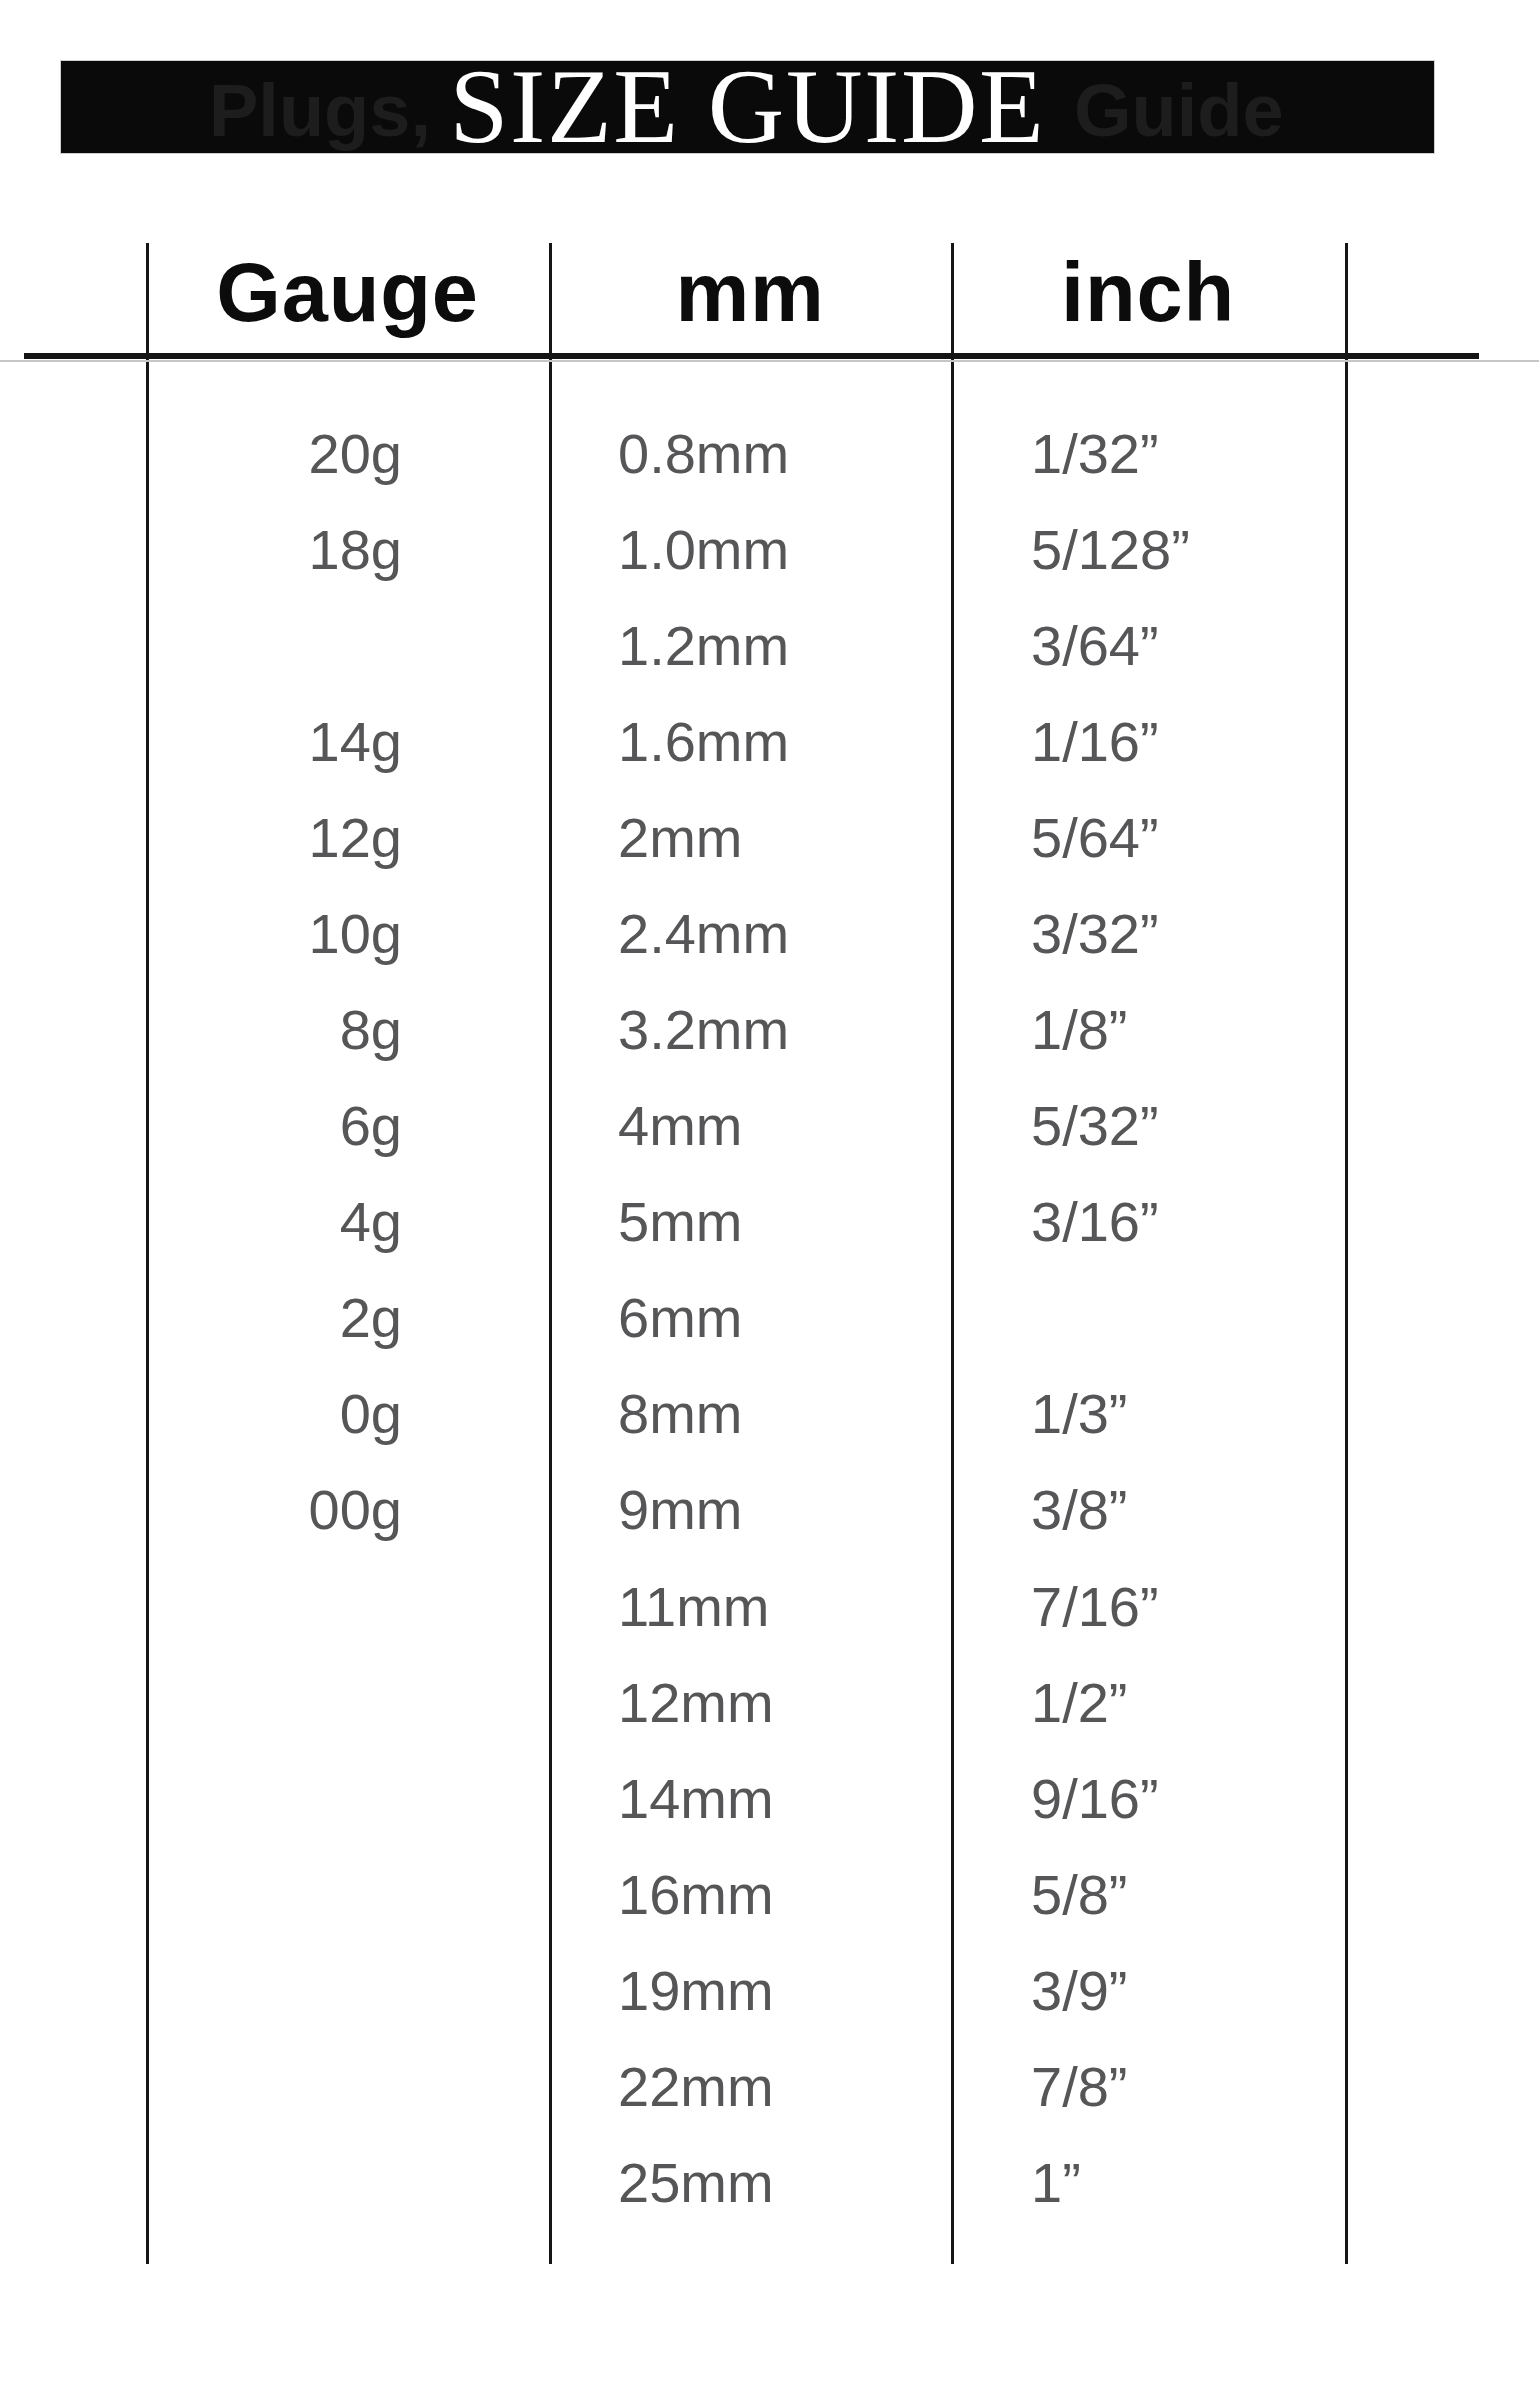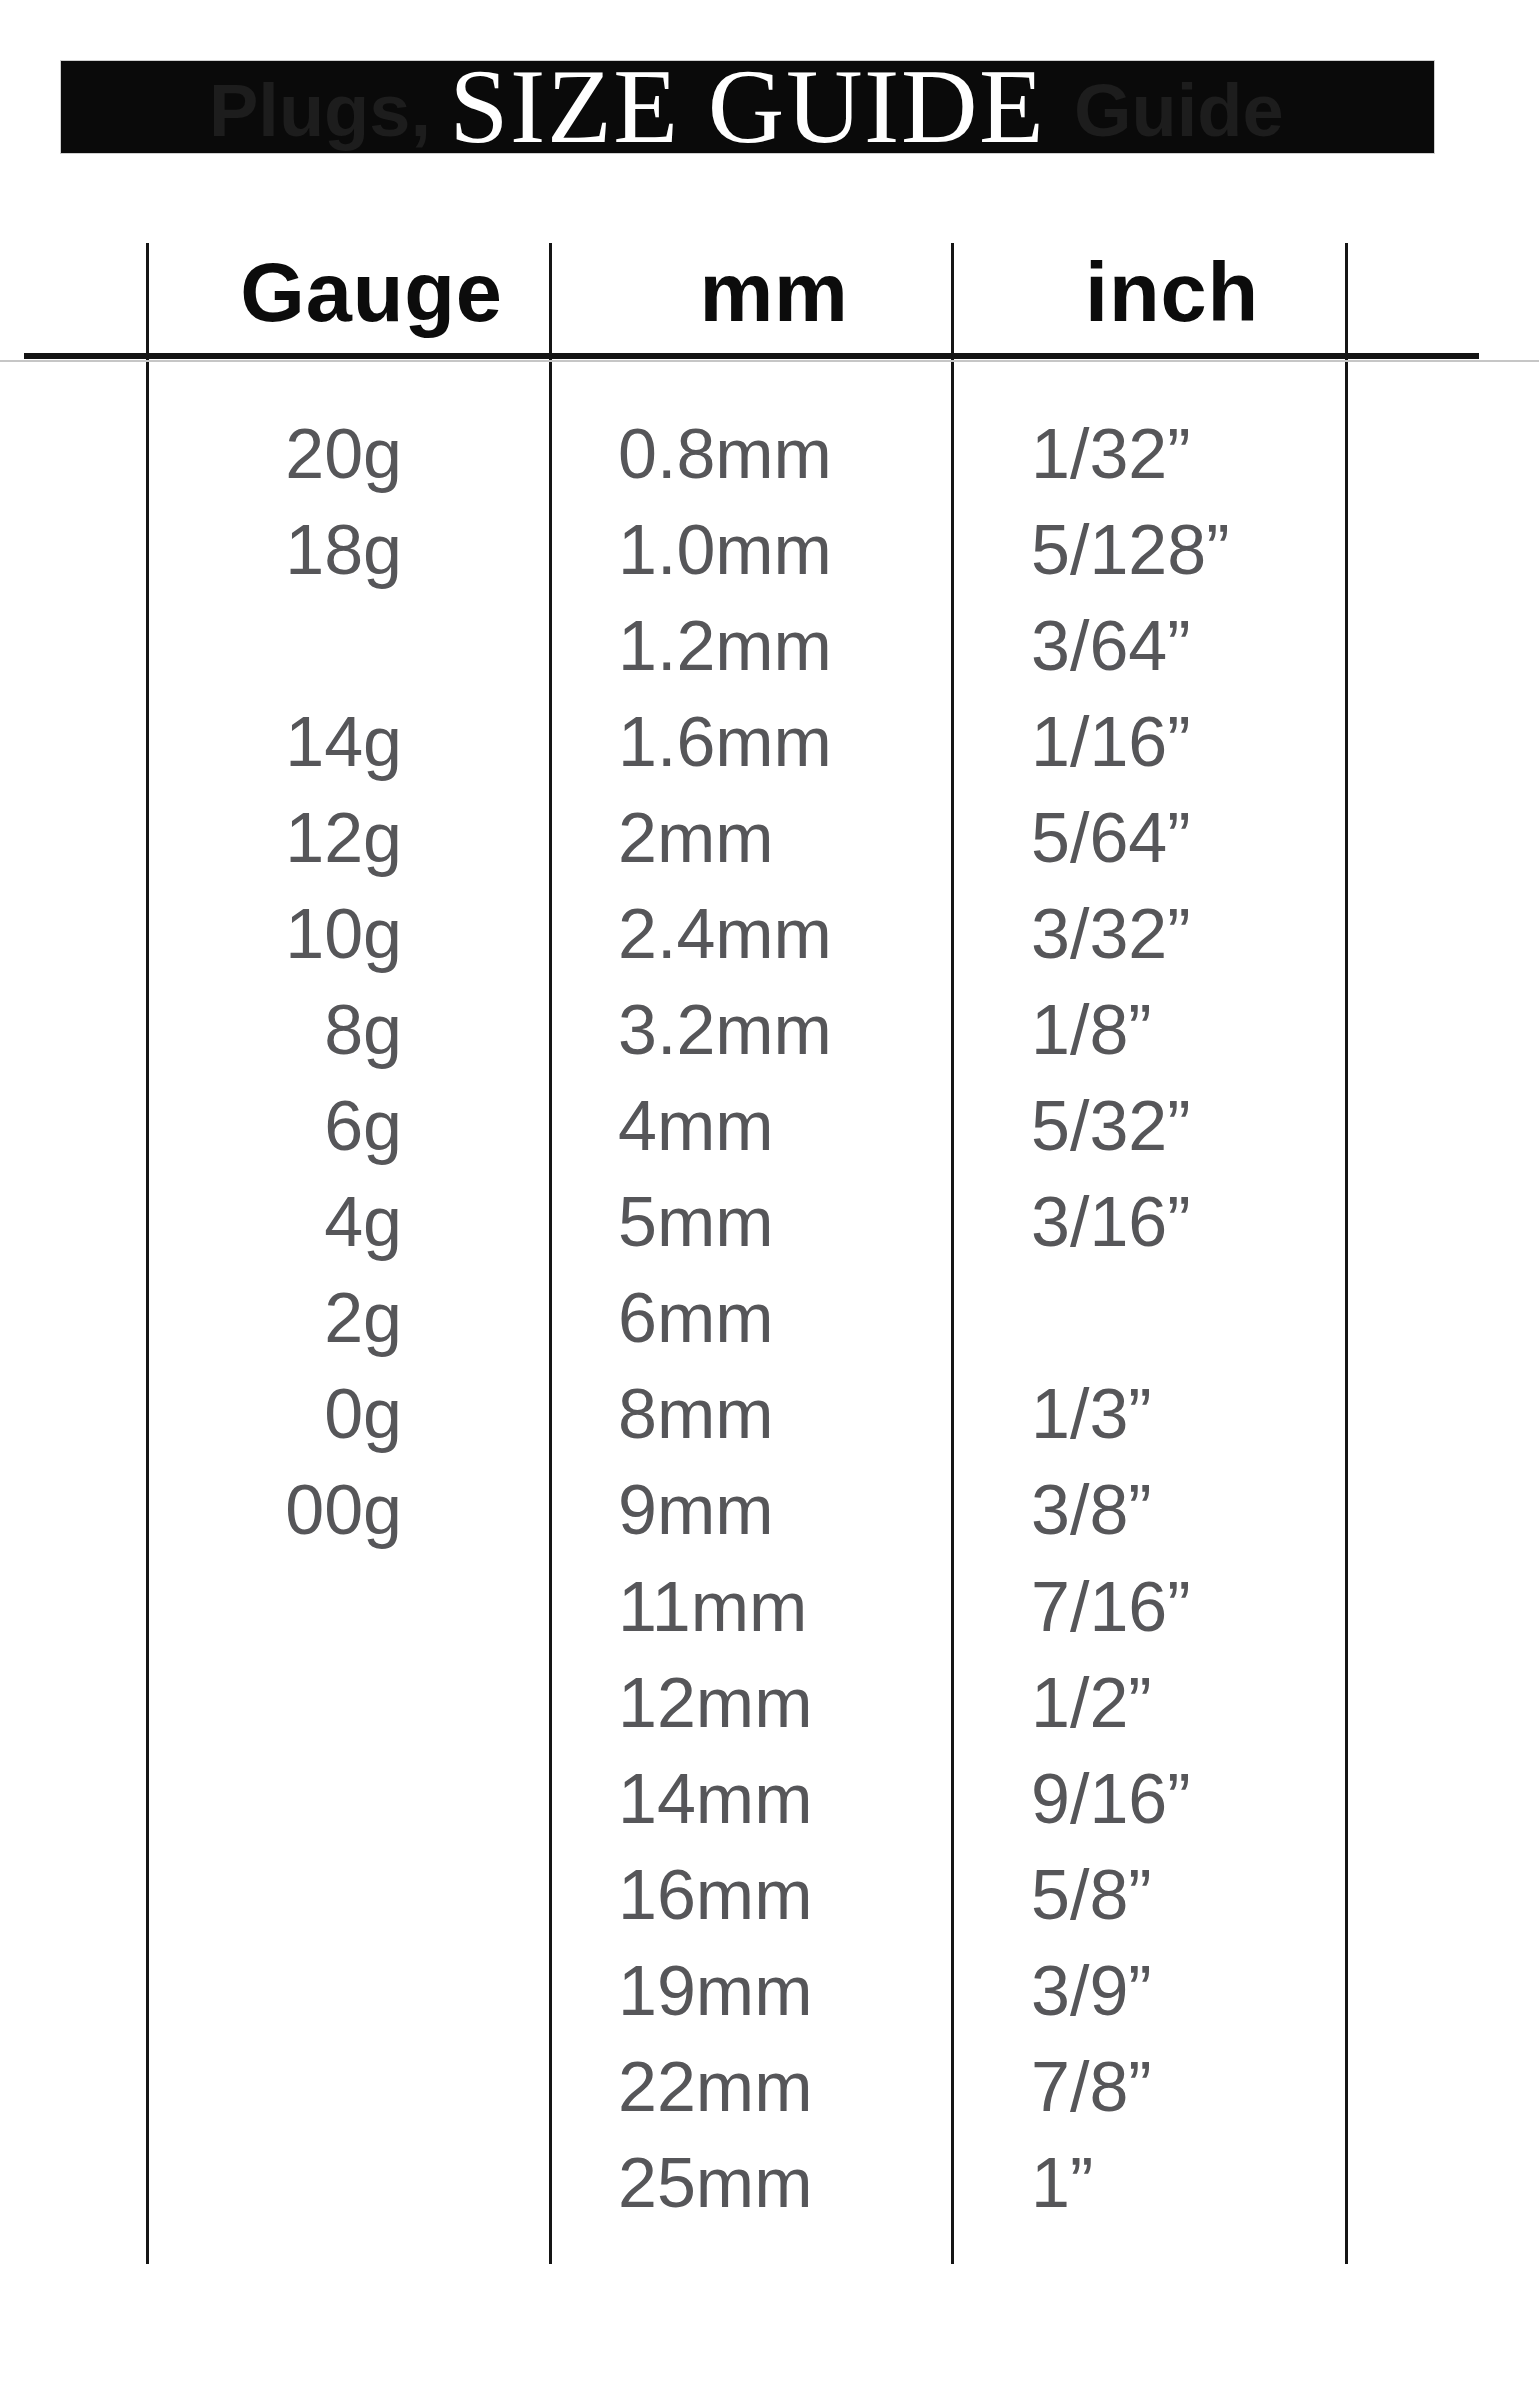--- a/index.html
+++ b/index.html
@@ -29,30 +29,29 @@
   
   .vline{position:absolute;top:243px;height:2021px;width:3.2px;background:#151515;}
   .v1{left:146px;} .v2{left:549px;} .v3{left:951px;} .v4{left:1345px;}
   .hline-black{position:absolute;top:353px;left:24px;width:1455px;height:5.6px;background:#141414;}
   .hline-gray{position:absolute;top:360px;left:0;width:1539px;height:2.4px;background:#c6c6c6;}
   
   .hdr{
     position:absolute;top:236px;height:114px;line-height:114px;
     text-align:center;font-weight:700;font-size:83px;color:#0c0c0c;
     letter-spacing:0.8px;
-    padding-left:24px;
   }
   .hdr-gauge{left:146px;width:403px;}
   .hdr-mm{left:549px;width:402px;}
   .hdr-inch{left:951px;width:394px;}
   
   .row{position:absolute;left:0;width:1539px;height:96px;}
   .cell{
     position:absolute;top:0;height:96px;line-height:96px;
-    font-size:70px;color:#565659;white-space:nowrap;
+    font-size:56px;color:#565659;white-space:nowrap;
   }
   .c-gauge{left:146px;width:256px;text-align:right;}
   .c-mm{left:618px;width:320px;text-align:left;}
   .c-inch{left:1031px;width:312px;text-align:left;}
 </style>
 </head>
 <body>
 
 <div id="screen">
 

